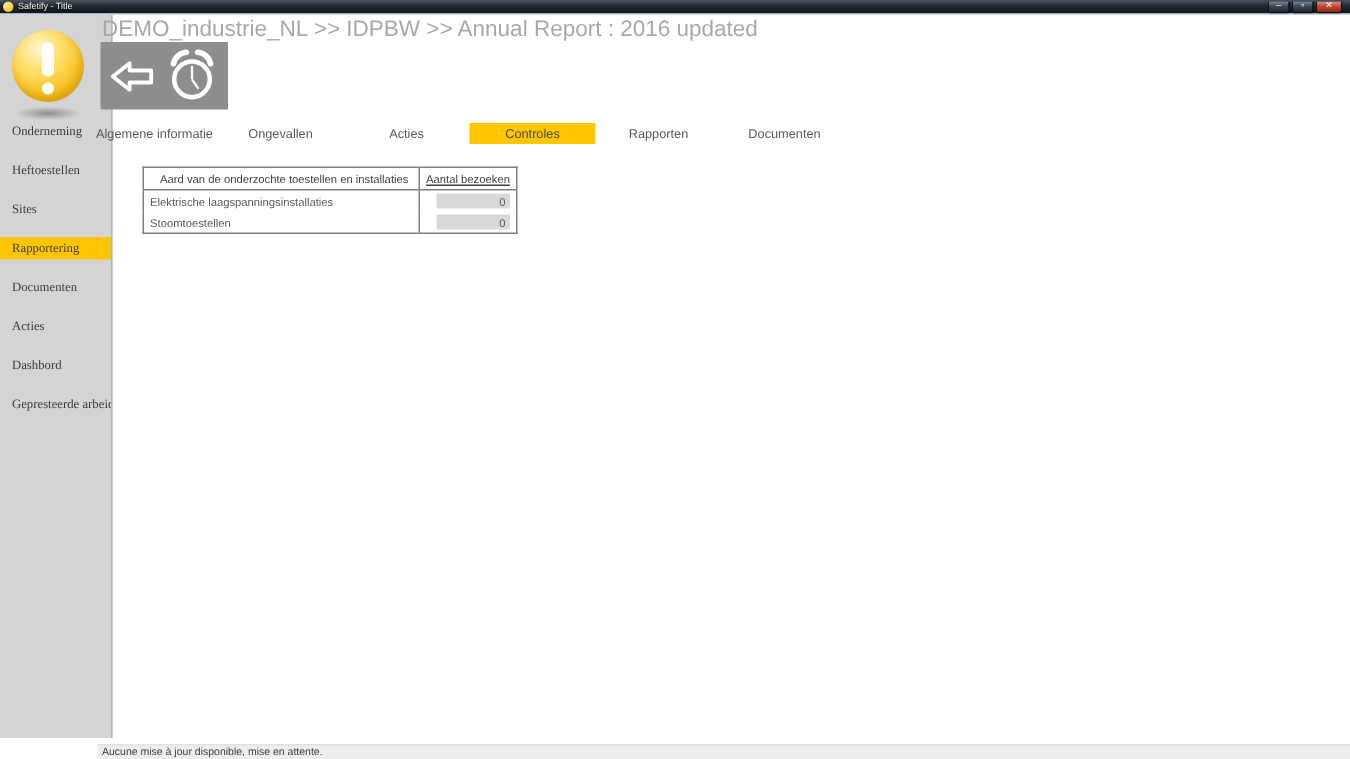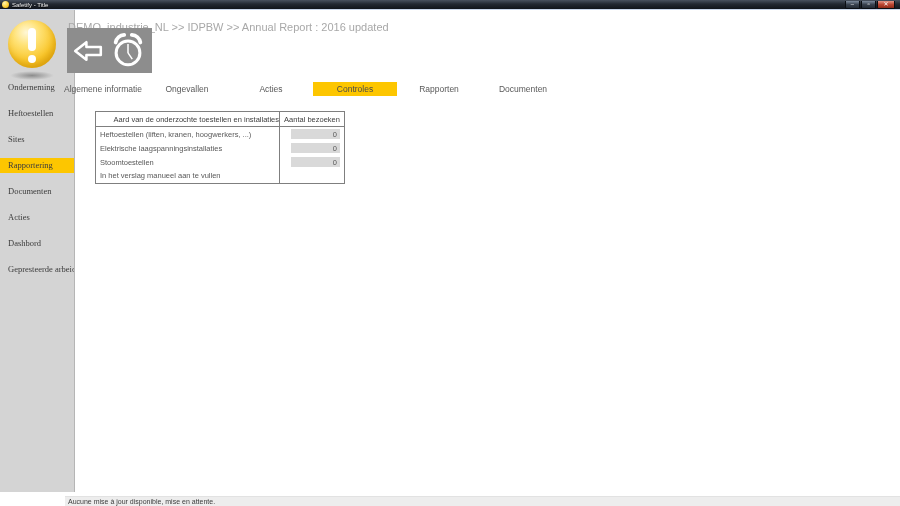--- a/index.html
+++ b/index.html
@@ -49,21 +49,21 @@
     position:absolute;left:10px;top:61px;width:44px;height:9px;border-radius:50%;
     background:radial-gradient(ellipse at center,rgba(70,70,70,.5) 0%,rgba(70,70,70,0) 70%);
   }
   .side-items{position:absolute;left:0;top:70px;width:100%;}
   .side-item{
     height:15px;line-height:15px;margin-bottom:11px;padding-left:8px;
     font-size:8.5px;color:#3c3c3c;white-space:nowrap;overflow:hidden;cursor:pointer;
   }
   .side-item.active{background:var(--accent);}
   
-  .breadcrumb{position:absolute;left:68px;top:21px;font-size:11px;color:#a8a8a8;white-space:nowrap;}
+  .breadcrumb{position:absolute;left:68px;top:11px;font-size:15px;color:#a8a8a8;white-space:nowrap;}
   
   .toolbar{
     position:absolute;left:67px;top:28px;width:85px;height:45px;
     background:var(--toolbar_bg);display:flex;align-items:center;justify-content:space-evenly;
   }
   .tool-icon{cursor:pointer;display:block;}
   
   .tabs{position:absolute;left:61px;top:82px;display:flex;}
   .tab{
     width:84px;height:14px;line-height:14px;text-align:center;
@@ -72,25 +72,25 @@
   .tab.active{background:var(--accent);color:#4a4a4a;}
   
   .controls-table{
     position:absolute;left:95px;top:111px;width:249px;
     border-collapse:collapse;table-layout:fixed;
     font-size:7.5px;color:#595959;border:1px solid var(--border_gray);
   }
   .controls-table col.c1{width:184px;}
   .controls-table col.c2{width:65px;}
   .controls-table th{
-    height:15px;font-weight:normal;color:#404040;text-align:right;
+    height:15px;font-weight:normal;color:#404040;text-align:center;
     padding:0 0 0 4px;border-bottom:1px solid var(--border_gray);
     white-space:nowrap;overflow:hidden;
   }
-  .controls-table th.col-count{text-align:center;padding:0;border-left:1px solid var(--border_gray);}
+  .controls-table th.col-count{text-align:center;padding:0;border-left:1px solid var(--border_gray);text-decoration:underline;}
   .controls-table td{
     height:14px;padding:0 0 0 4px;white-space:nowrap;overflow:hidden;
   }
   .controls-table td.row-value{border-left:1px solid var(--border_gray);padding:0;}
   .num-input{
     display:block;width:49px;height:10px;margin:2px 4px 2px auto;
     background:var(--input_bg);border:none;outline:none;
     text-align:right;font-size:7.5px;color:#595959;padding:0 3px 0 0;
     font-family:"Liberation Sans",sans-serif;
   }
@@ -178,41 +178,29 @@
       <col class="c2">
     </colgroup>
   <thead>
     <tr>
       <th>Aard van de onderzochte toestellen en installaties</th>
       <th class="col-count">Aantal bezoeken</th>
     </tr>
   </thead>
   <tbody id="table-body">
       <tr>
-    <td class="row-label">Heftoestellen (liften, kranen, hoogwerkers, ...)</td>
-    <td class="row-value">
-      <input type="text" class="num-input" value="0" style="">
-    </td>
-  </tr>
-      <tr>
     <td class="row-label">Elektrische laagspanningsinstallaties</td>
     <td class="row-value">
       <input type="text" class="num-input" value="0" style="">
     </td>
   </tr>
       <tr>
     <td class="row-label">Stoomtoestellen</td>
     <td class="row-value">
       <input type="text" class="num-input" value="0" style="">
     </td>
   </tr>
-      <tr>
-    <td class="row-label">In het verslag manueel aan te vullen</td>
-    <td class="row-value">
-      
-    </td>
-  </tr>
     </tbody>
 </table>
 
 <div class="statusbar">
   <span>Aucune mise à jour disponible, mise en attente.</span>
 </div>
 
 </body></html>

